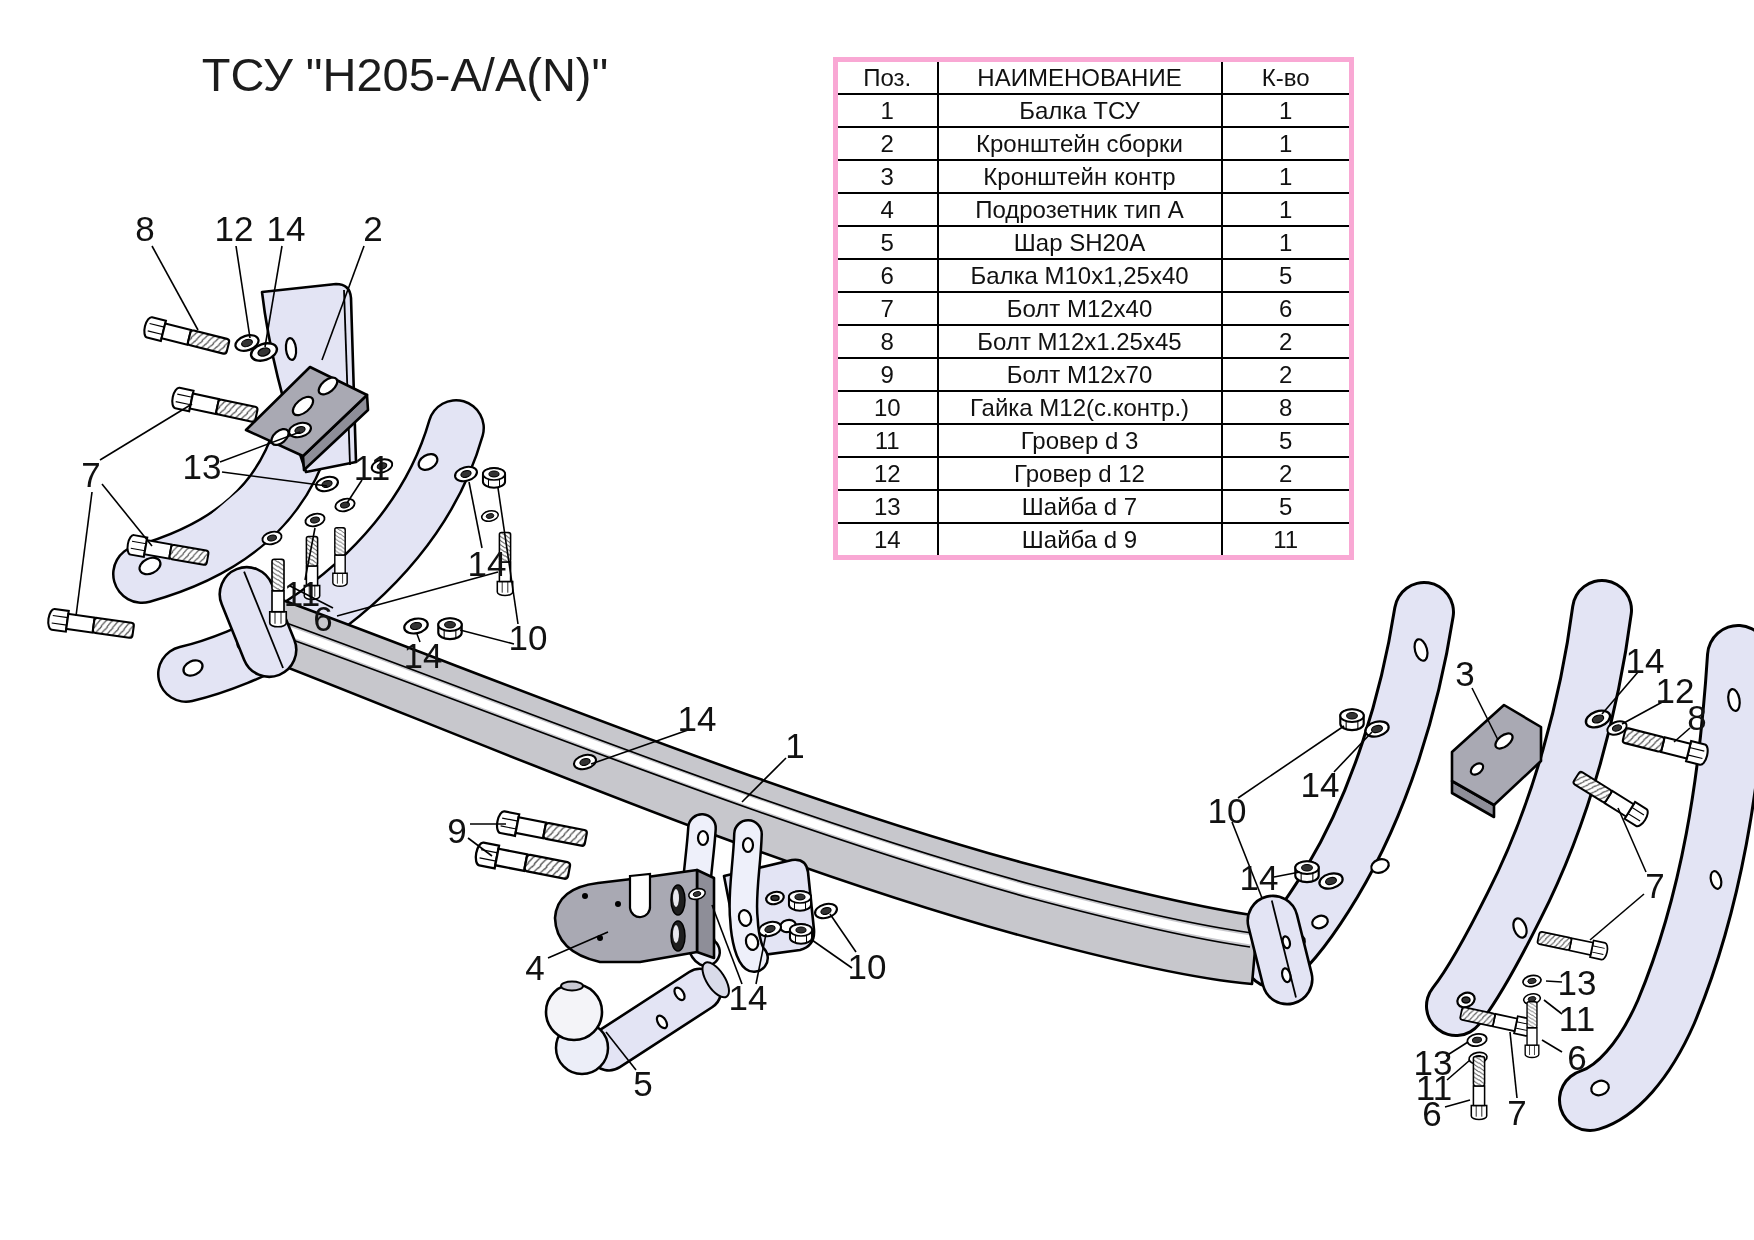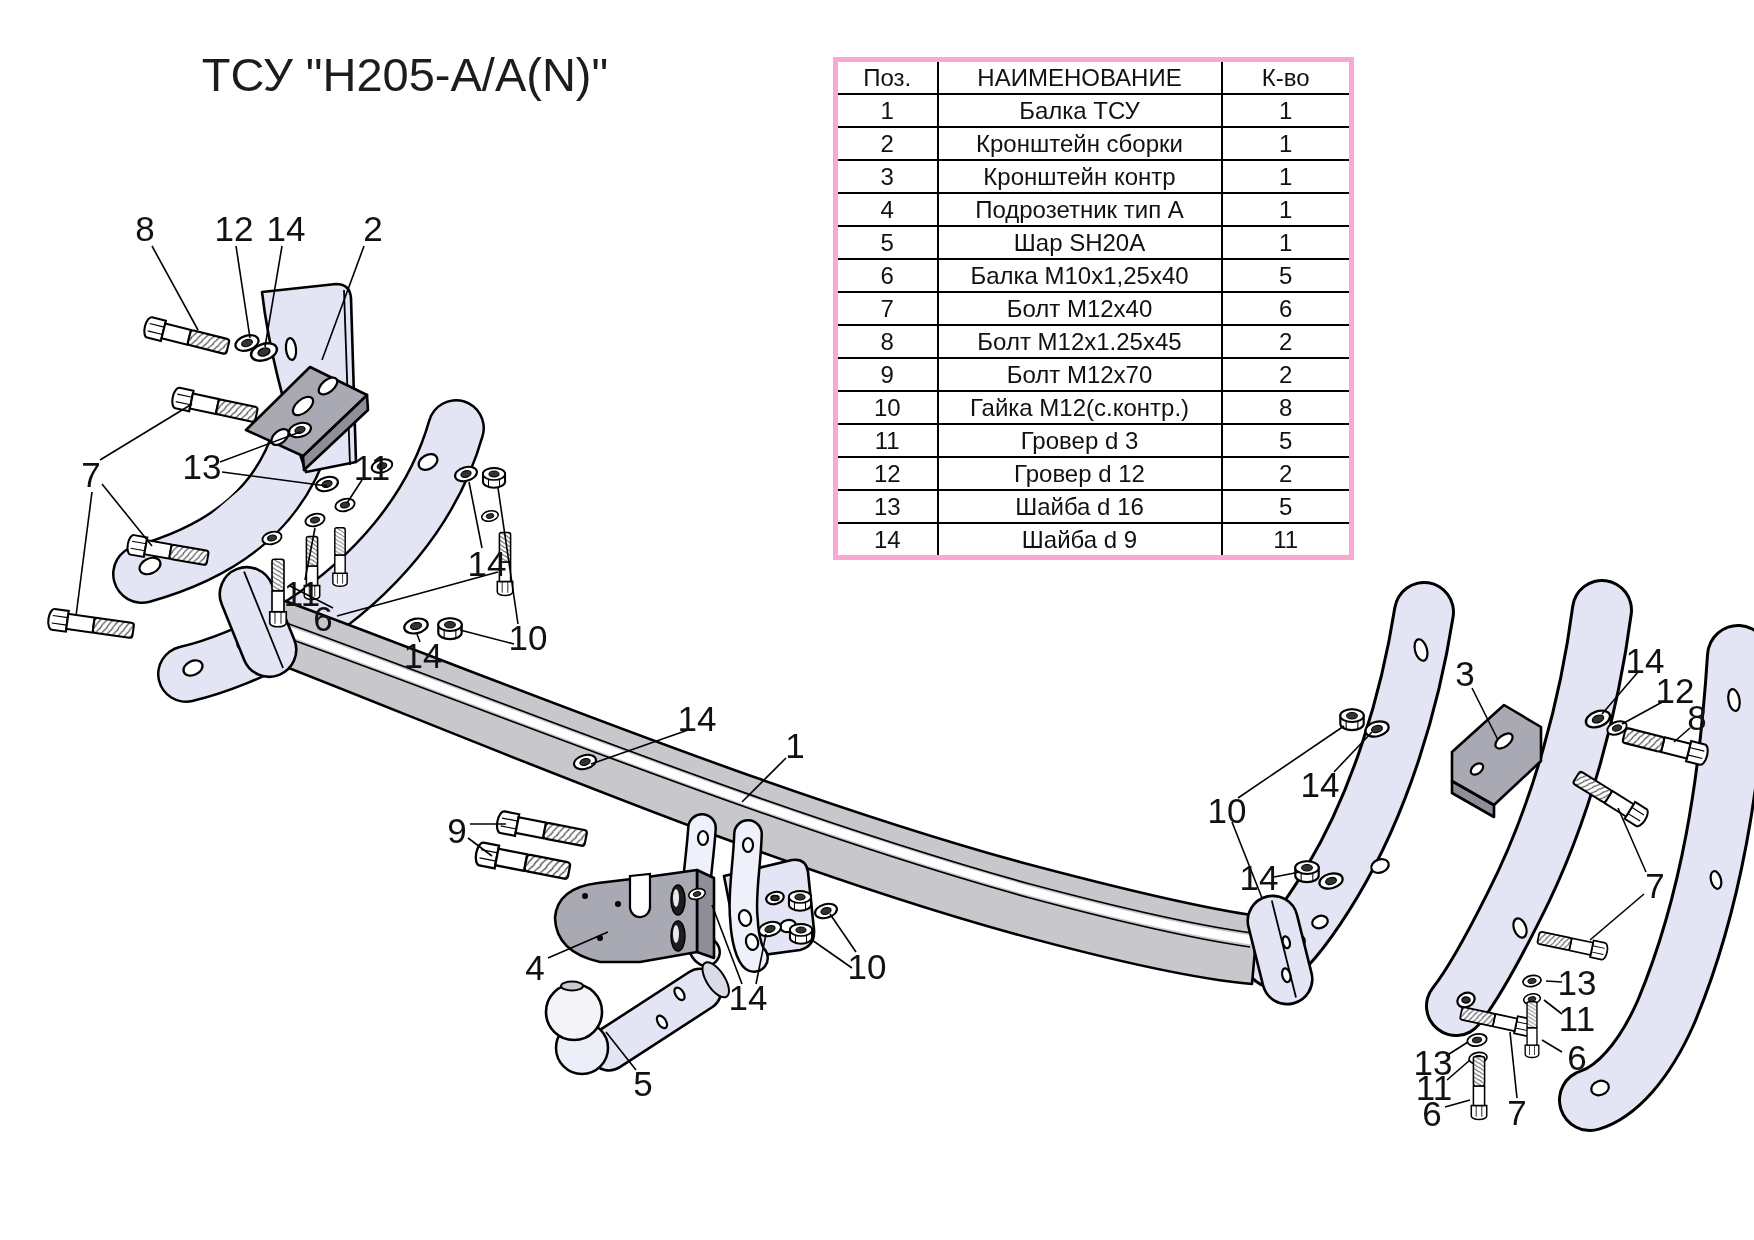--- a/index.html
+++ b/index.html
@@ -114,21 +114,21 @@
           <td>Гровер d 3</td>
           <td>5</td>
         </tr>
         <tr>
           <td>12</td>
           <td>Гровер d 12</td>
           <td>2</td>
         </tr>
         <tr>
           <td>13</td>
-          <td>Шайба d 16</td>
+          <td>Шайба d 7</td>
           <td>5</td>
         </tr>
         <tr>
           <td>14</td>
           <td>Шайба d 9</td>
           <td>11</td>
         </tr>
       </tbody>
   </table>
 

